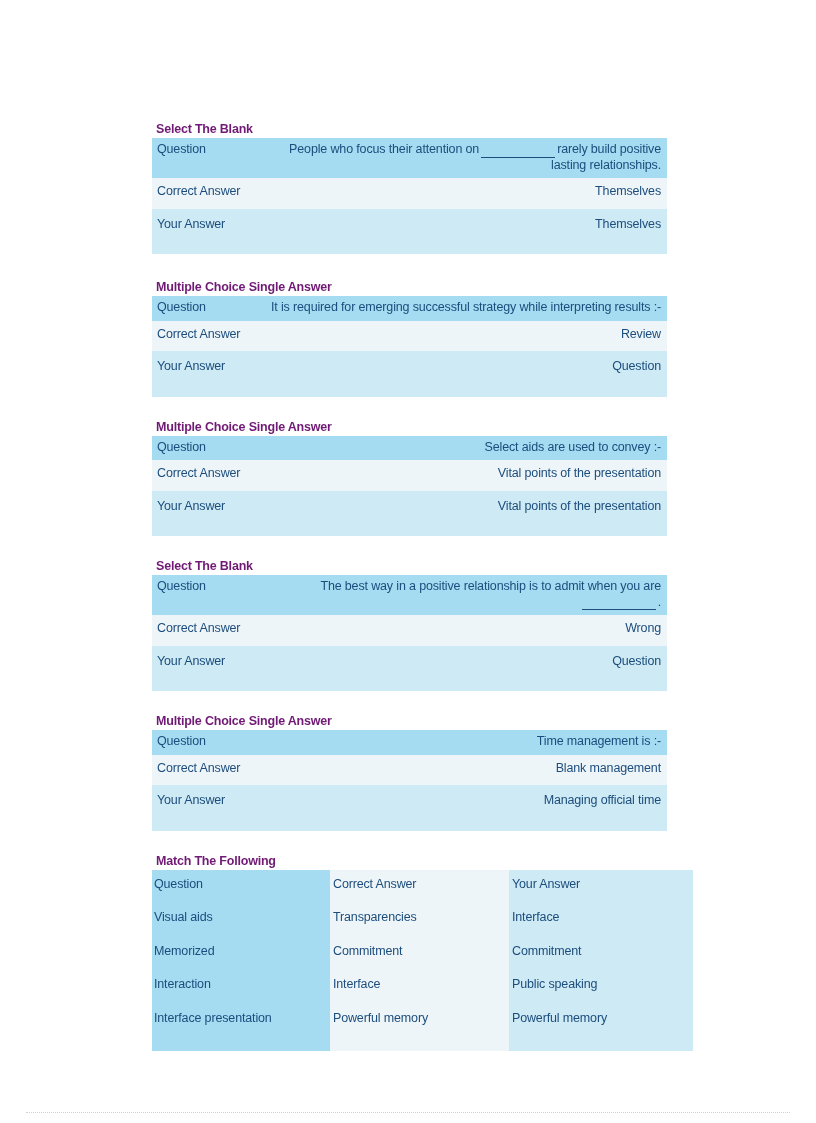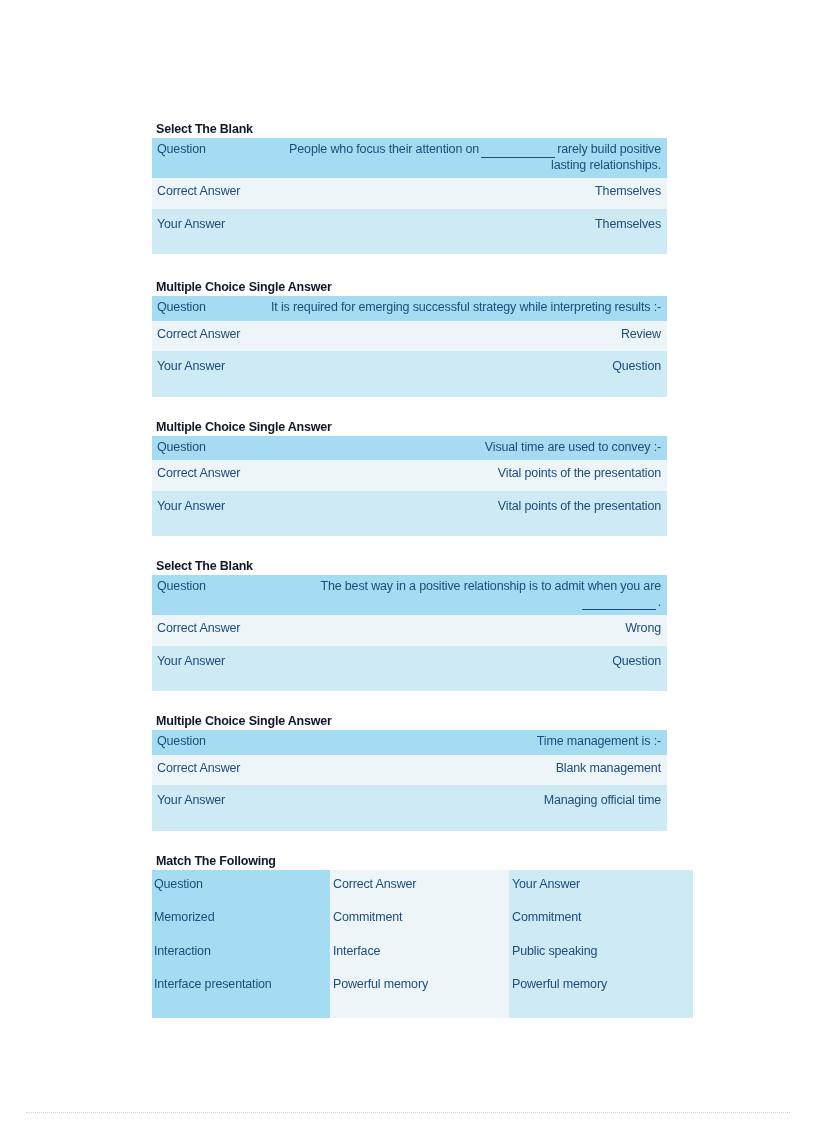--- a/index.html
+++ b/index.html
@@ -28,21 +28,21 @@
     width: 515px;
   }
 
   
   .section {
     margin-bottom: 0;
   }
   .sec-title {
     font-size: 12.5px;
     font-weight: bold;
-    color: #0f172a;
+    color: #701a75;
     letter-spacing: -0.2px;
     line-height: 14px;
     padding-left: 4px;
     margin-bottom: 2px;
     white-space: nowrap;
   }
 
   
   .qa-table {
     width: 515px;
@@ -163,21 +163,21 @@
     </div>
 
     <div class="gap-sm"></div>
 
     <div class="section">
       <div class="sec-title">Multiple Choice Single Answer</div>
       <table class="qa-table">
         <tbody>
             <tr class="row-q">
           <td class="qa-label">Question</td>
-          <td class="qa-value">Visual time are used to convey :-</td>
+          <td class="qa-value">Select aids are used to convey :-</td>
         </tr>
         <tr class="row-ca">
           <td class="qa-label">Correct Answer</td>
           <td class="qa-value">Vital points of the presentation</td>
         </tr>
         <tr class="row-ya">
           <td class="qa-label">Your Answer</td>
           <td class="qa-value">Vital points of the presentation</td>
         </tr>
       </tbody>
@@ -233,20 +233,25 @@
     <div class="section">
       <div class="sec-title">Match The Following</div>
       <table class="match-table">
         <tbody>
             <tr>
           <td class="mcol-1">Question</td>
           <td class="mcol-2">Correct Answer</td>
           <td class="mcol-3">Your Answer</td>
         </tr>
         <tr>
+          <td class="mcol-1">Visual aids</td>
+          <td class="mcol-2">Transparencies</td>
+          <td class="mcol-3">Interface</td>
+        </tr>
+        <tr>
           <td class="mcol-1">Memorized</td>
           <td class="mcol-2">Commitment</td>
           <td class="mcol-3">Commitment</td>
         </tr>
         <tr>
           <td class="mcol-1">Interaction</td>
           <td class="mcol-2">Interface</td>
           <td class="mcol-3">Public speaking</td>
         </tr>
         <tr>

